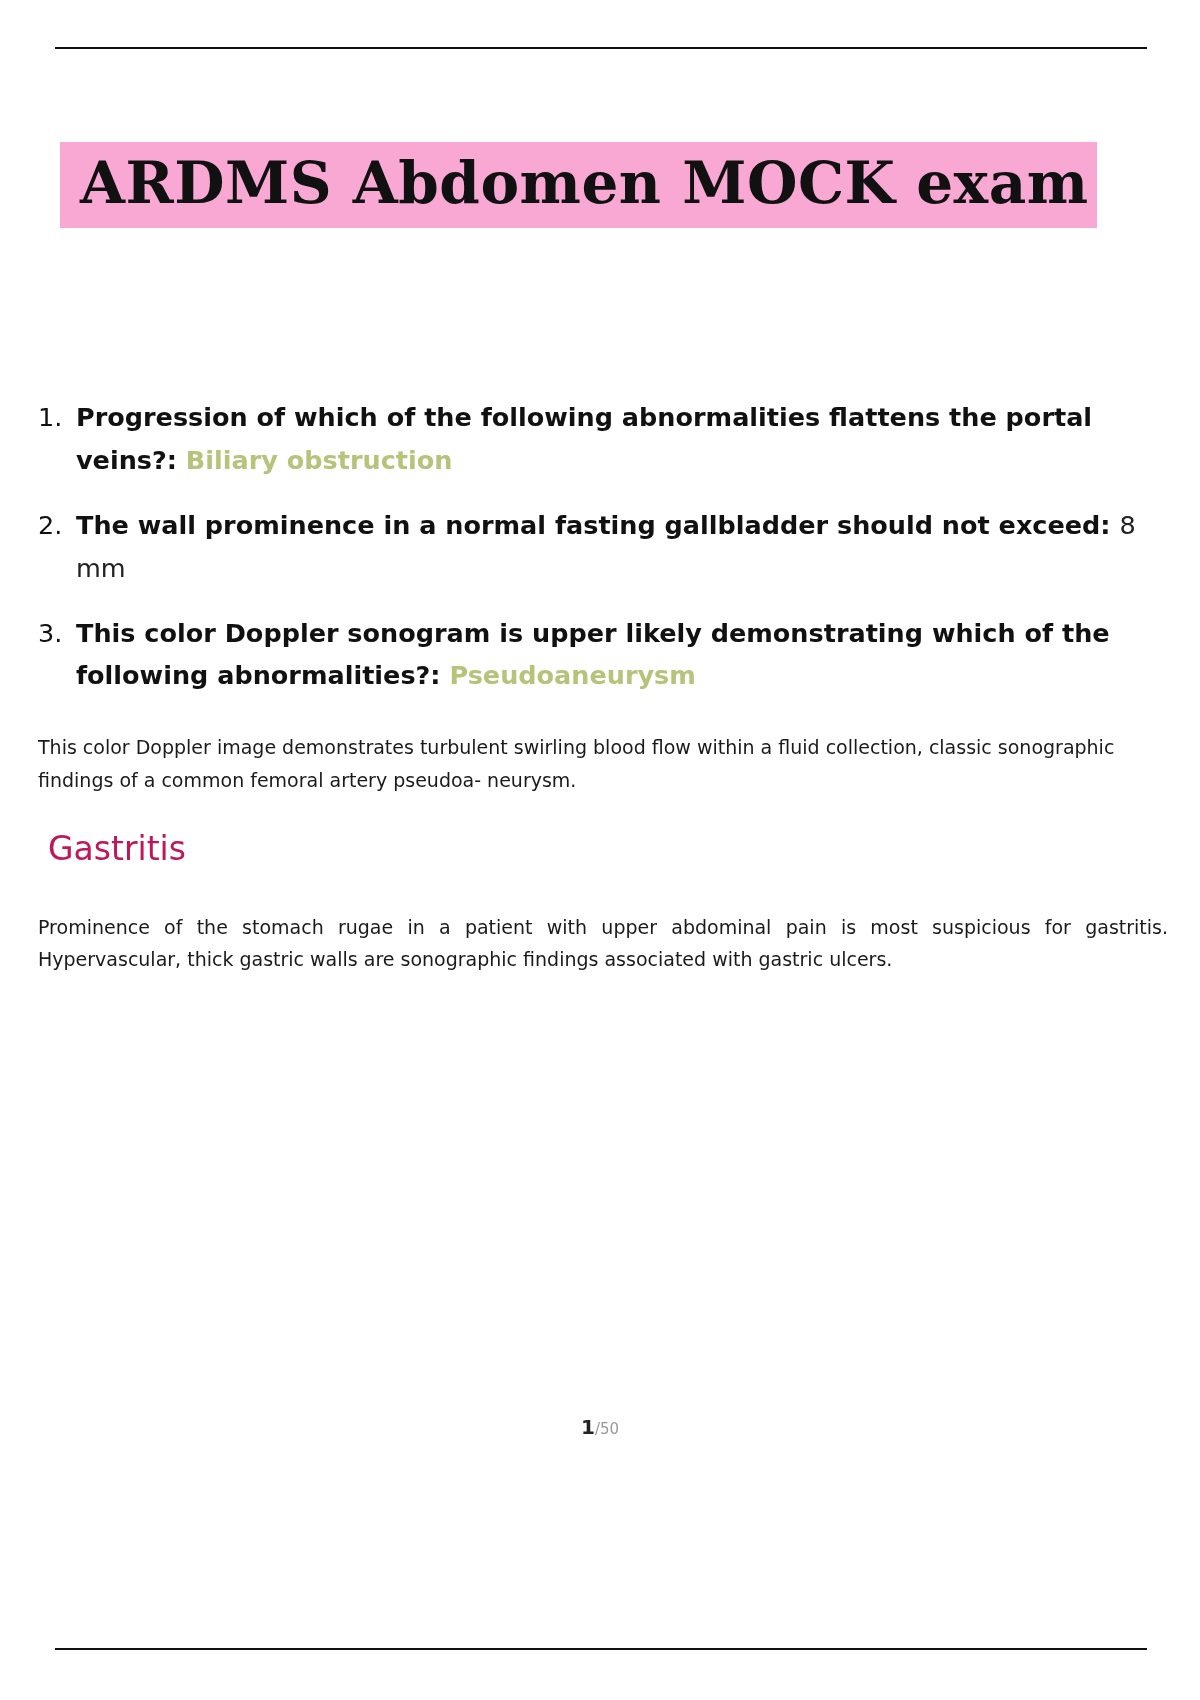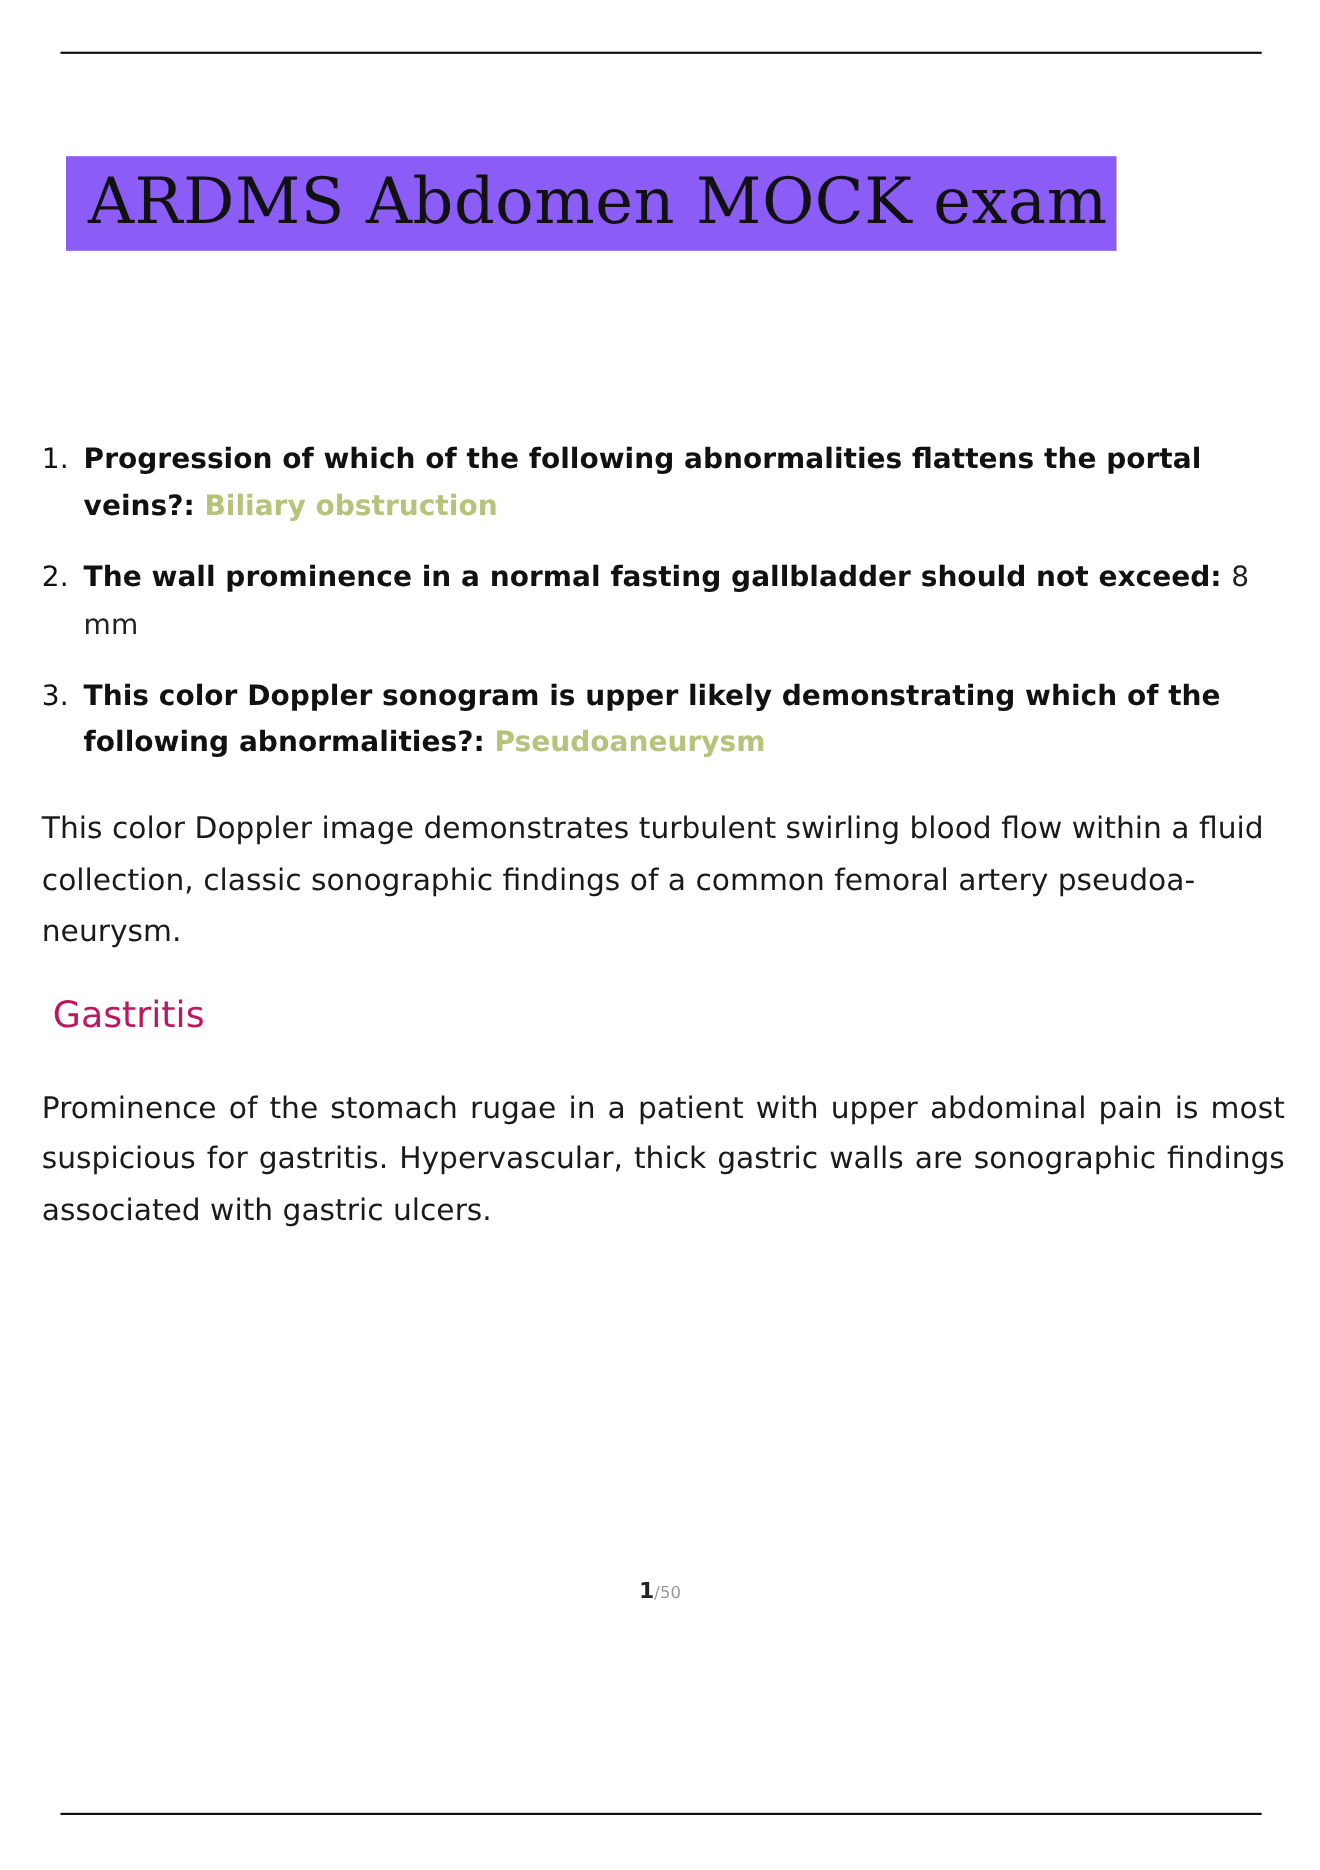--- a/index.html
+++ b/index.html
@@ -34,23 +34,23 @@
 
   .content {
     position: absolute;
     left: 38px;
     top: 120px;
     width: 1130px;
   }
 
   .doc-title {
     display: inline-block;
-    background: #8b5cf6;
+    background: #f9a8d4;
     font-family: "DejaVu Serif", serif;
-    font-weight: normal;
+    font-weight: bold;
     font-size: 58px;
     line-height: 1.35;
     letter-spacing: 0.5px;
     color: #111111;
     padding: 2px 8px 6px 20px;
     margin: 22px 0 0 22px;
   }
 
   .gap-after-title { height: 168px; }
 
@@ -96,39 +96,38 @@
   .q4 .q-text { font-weight: bold; }
   .q4-answer {
     font-size: 33px;
     line-height: 1.7;
     margin-top: 4px;
     padding-left: 10px;
     color: #be185d;
   }
 
   .para {
-    font-size: 27px;
+    font-size: 19px;
     line-height: 1.72;
     color: #1a1a1a;
     margin: 34px 0 24px 0;
   }
   .para-justify {
     text-align: justify;
     text-justify: inter-word;
   }
 
   .footer {
     position: absolute;
     top: 1415px;
     left: 0;
     width: 1200px;
     text-align: center;
     font-size: 19px;
     color: #777777;
-    margin-top: 19px;
   }
   .footer .pg-current {
     font-weight: bold;
     color: #222222;
     font-size: 20px;
   }
   .footer .pg-sep { color: #999999; font-size: 15px; }
   .footer .pg-total { color: #999999; font-size: 15px; }
 </style>
 </head>

